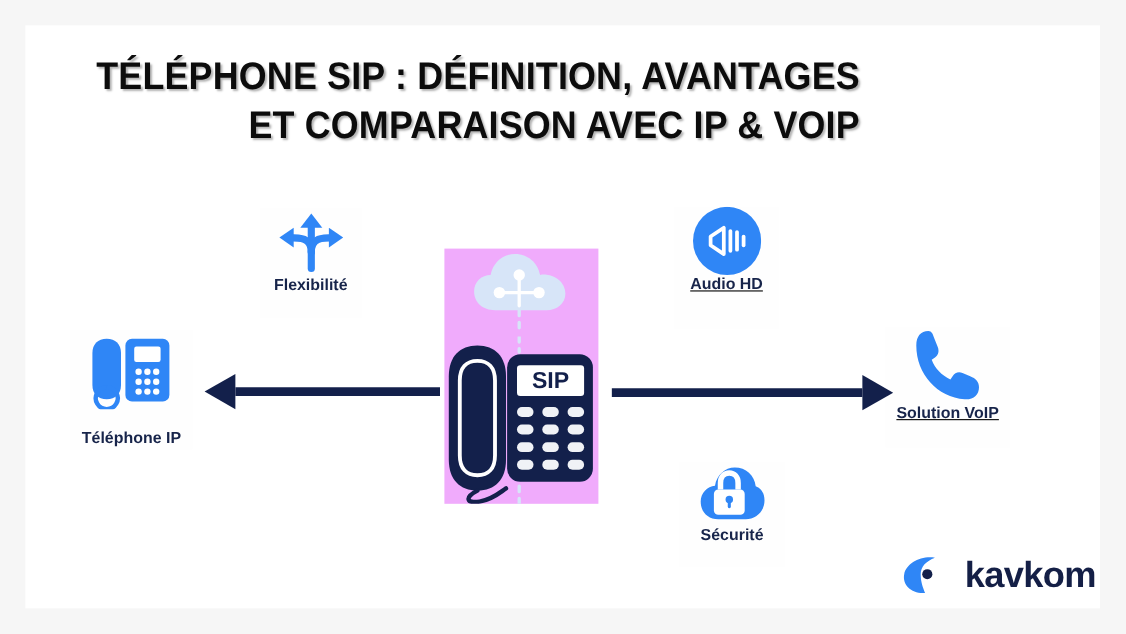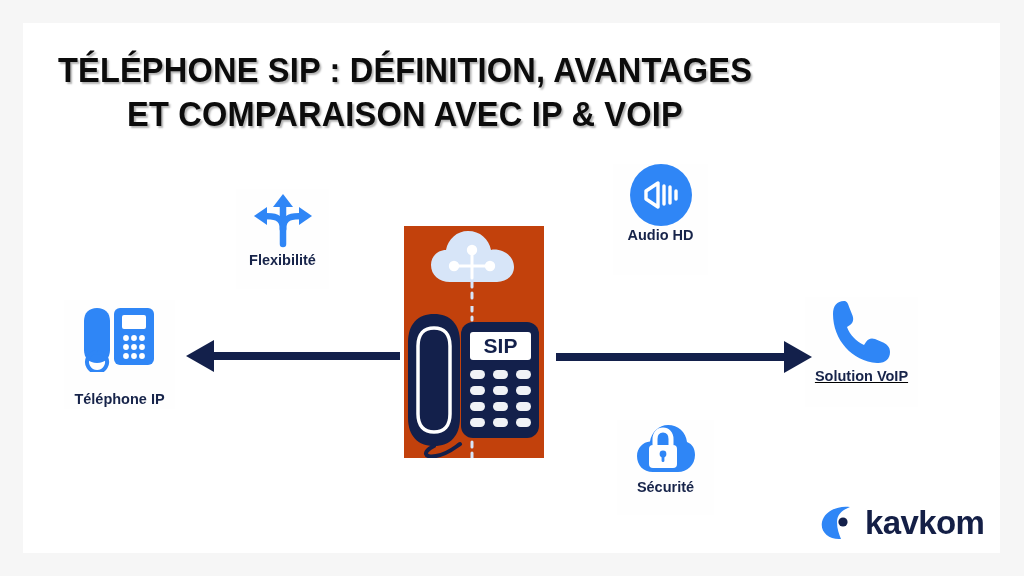--- a/index.html
+++ b/index.html
@@ -30,21 +30,21 @@
     height: 530px;
     background: #ffffff;
   }
 
   
   .title-wrap {
     position: absolute;
     left: 0;
     top: 48px;
     width: 810px;
-    text-align: center;
+    text-align: right;
   }
   .title-line {
     font-family: "Liberation Sans", sans-serif;
     font-weight: bold;
     font-size: 35px;
     letter-spacing: 0.2px;
     line-height: 44px;
     color: #0c0c0c;
     transform: scaleX(0.93);
     text-shadow: 2px 2px 2px rgba(0,0,0,0.30);
@@ -70,34 +70,34 @@
     white-space: nowrap;
   }
   .icon-box {
     display: flex;
     align-items: center;
     justify-content: center;
   }
 
   
   #feat-flexibilite { left: 236px; top: 189px; width: 93px; height: 100px; align-items: center; }
-  #feat-audio       { left: 613px; top: 164px; width: 95px; height: 111px; }
+  #feat-audio       { left: 613px; top: 188px; width: 95px; height: 111px; text-decoration: underline; }
   #feat-telephoneip { left: 64px;  top: 300px; width: 111px; height: 109px; justify-content: space-between; }
   #feat-voip        { left: 805px; top: 297px; width: 113px; height: 110px; text-decoration: underline; }
   #feat-reduction   { left: 237px; top: 410px; width: 106px; height: 107px; }
   #feat-securite    { left: 617px; top: 420px; width: 97px; height: 95px; text-align: right; }
 
   
   #center-group {
     position: absolute;
     left: 404px;
     top: 226px;
     width: 140px;
     height: 232px;
-    background: #c2410c;
+    background: #f0abfc;
   }
   .cloud-svg {
     position: absolute;
     left: 22px;
     top: 0px;
   }
   .phone-svg {
     position: absolute;
     left: 0px;
     top: 80px;
@@ -110,21 +110,21 @@
   #arrow-left  { left: 184px; top: 336px; }
   #arrow-right { left: 556px; top: 337px; }
 
   
   #logo {
     position: absolute;
     left: 819px;
     top: 503px;
     display: flex;
     align-items: center;
-    gap: 12px;
+    gap: 24px;
   }
   #logo .logo-text {
     font-family: "Liberation Sans", sans-serif;
     font-weight: bold;
     font-size: 33px;
     letter-spacing: -0.6px;
     color: #141f46;
     line-height: 33px;
   }
 </style>

